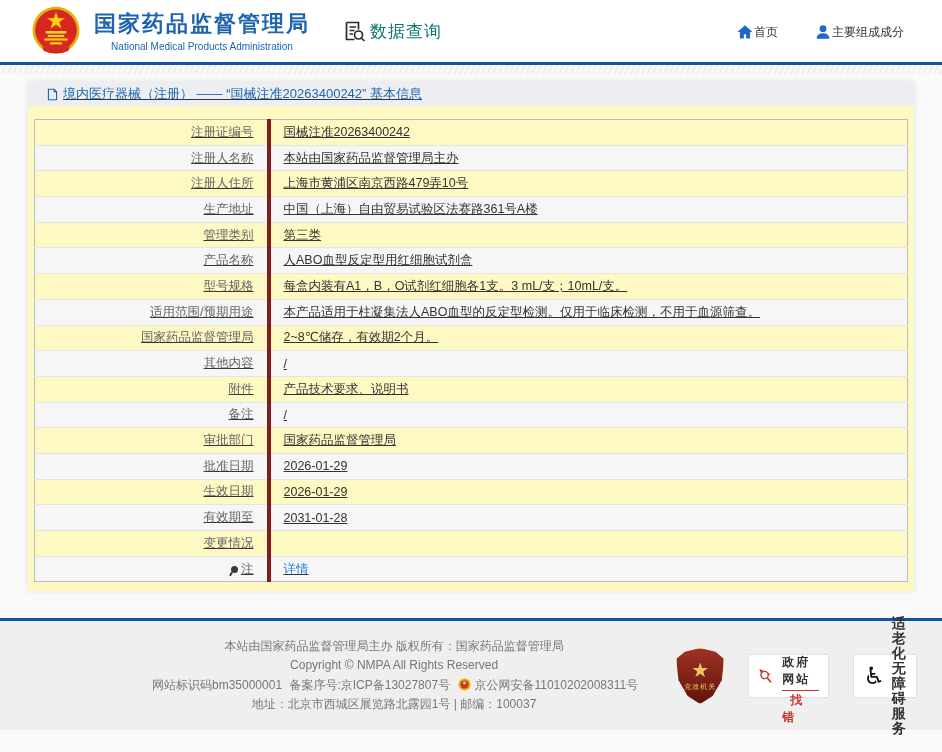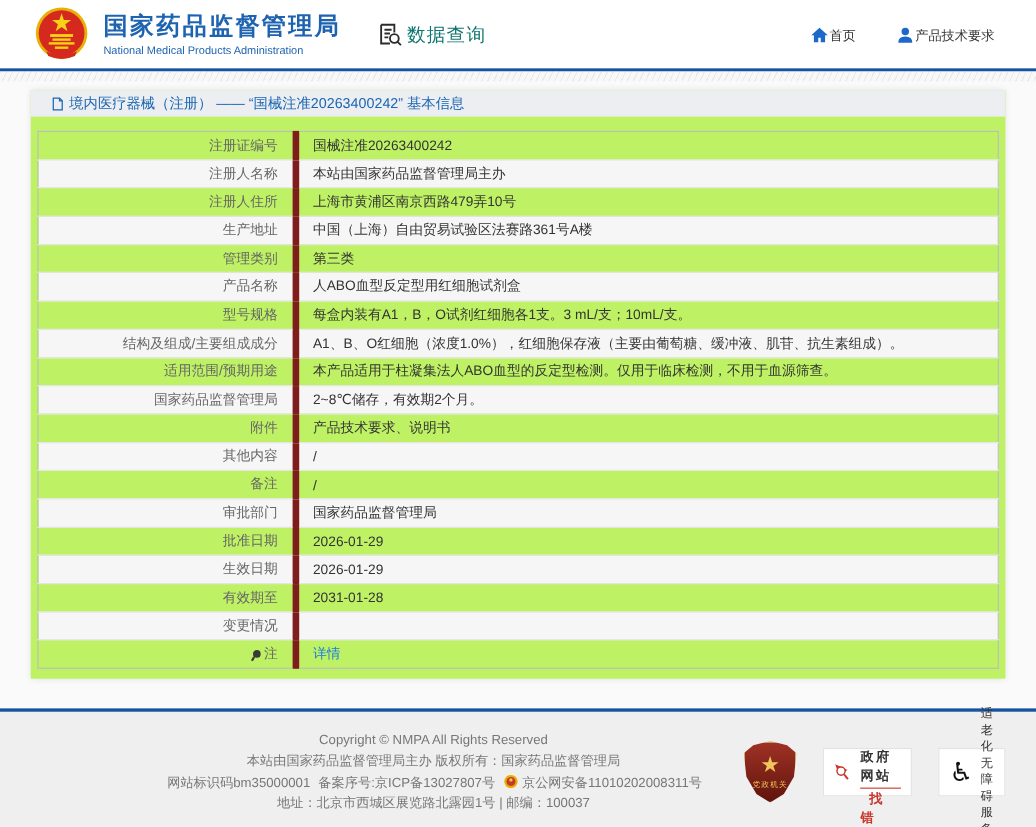--- a/index.html
+++ b/index.html
@@ -10,56 +10,57 @@
   }
   
   .site-header {
     height:62px; background:#fff; display:flex; align-items:center;
     padding:0 38px 0 30px; position:relative;
   }
   .logo-wrap { display:flex; align-items:center; }
   .emblem { width:52px; height:52px; flex:none; }
   .org-names { margin-left:12px; }
   .org-zh { font-size:22px; font-weight:bold; color:#1e63b0; letter-spacing:2px; line-height:26px;}
-  .org-en { font-size:10px; color:#1e63b0; margin-top:4px; }
+  .org-en { font-size:10px; color:#1e63b0; margin-top:4px;text-align:center; }
   .data-query { display:flex; align-items:center; margin-left:32px; cursor:pointer; }
   .data-query svg { width:24px; height:24px; }
   .data-query-label { font-size:17px; color:#0f766e; margin-left:4px; letter-spacing:1px;}
   .header-right { margin-left:auto; display:flex; gap:36px; }
   .hnav { display:flex; flex-direction:row; align-items:flex-end; cursor:pointer; }
   .hnav svg { width:18px; height:18px; }
   .hnav-label { font-size:12px; color:#333; margin-top:3px; white-space:nowrap; }
   .blue-rule { height:3px; background:#1353a0; }
   .stripe-band {
     height:9px;
     background:repeating-linear-gradient(115deg,#e9e9e9 0 1px,#f8f8f8 1px 5px);
   }
   
   .main-area { padding:8px 28px 0 28px; }
   .panel {
-    background:#bef264; width:886px; box-shadow:0 0 6px rgba(0,0,0,.10);
+    background:#fef9c3; width:886px; box-shadow:0 0 6px rgba(0,0,0,.10);
     padding-bottom:9px;
+    text-decoration:underline;
   }
   .breadcrumb-bar {
     background:#eceef1; height:24px; display:flex; align-items:center;
     padding-left:18px; font-size:13px; color:#1a66b3;
   }
   .breadcrumb-bar svg { width:13px; height:13px; margin-right:4px; flex:none;}
   
   .info-table {
     width:874px; margin:13px auto 0 auto; border-collapse:collapse;
     font-size:12.5px; border:1px solid #b9bcc0;
   }
   .info-table tr { height:25.7px; }
   .info-table tr:nth-child(even) { background:#f6f6f6; }
   .info-table td { border-top:1px solid #e3e4e6; }
   .info-table tr:first-child td { border-top:none; }
   .cell-label {
     width:234px; text-align:right; color:#666; padding-right:13px;
-    border-right:6px solid #7f1d1d; white-space:nowrap;
+    border-right:4px solid #7f1d1d; white-space:nowrap;
   }
   .cell-value { padding-left:13px; color:#333;margin-left:32px; }
   .cell-value a { color:#1b7be0; text-decoration:none; }
   .lamp-icon { width:7px; height:7px; background:#3a3a3a; border-radius:50%;
     display:inline-block; position:relative; margin-right:3px; }
   .lamp-icon::after { content:''; position:absolute; left:-1px; bottom:-3px;
     width:2px; height:4px; background:#3a3a3a; transform:rotate(30deg); }
   
   .site-footer {
     margin-top:27px; border-top:3px solid #1353a0; background:#efefef;
@@ -83,21 +84,21 @@
     align-items:center; padding:0 9px; gap:7px;
   }
   .find-error-icon { width:26px; height:26px; }
   .fe-texts { display:flex; flex-direction:column; align-items:flex-end;margin-top:29px; }
   .fe-top { font-size:12px; color:#333; font-weight:bold; letter-spacing:2px;
     border-bottom:1px solid #c9352b; padding-bottom:2px; }
   .fe-bottom { font-size:12px; color:#c9352b; font-weight:bold; letter-spacing:8px;
     margin-top:1px; text-indent:8px;}
   .access-icon { font-size:24px; color:#111; line-height:24px; font-family:"DejaVu Sans",sans-serif;}
   .ac-texts { display:flex; flex-direction:column; align-items:center; }
-  .ac-line { font-size:11px; color:#333; font-weight:normal; line-height:15px; letter-spacing:1px;}
+  .ac-line { font-size:14px; color:#333; font-weight:bold; line-height:15px; letter-spacing:1px;}
 </style>
 </head>
 <body>
 
 <div class="site-header">
   <div class="logo-wrap">
     <svg class="emblem" viewBox="0 0 60 60">
       <circle cx="30" cy="29" r="27" fill="#e8b004"></circle>
       <circle cx="30" cy="29" r="24" fill="#d5281e"></circle>
       <polygon points="30,8 32.4,15.2 40,15.2 33.9,19.7 36.2,27 30,22.5 23.8,27 26.1,19.7 20,15.2 27.6,15.2" fill="#f7d117"></polygon>
@@ -129,21 +130,21 @@
       <svg viewBox="0 0 24 24" fill="#1d68c8">
         <path d="M12 3 L22 12 h-3.2 v8.5 h-5.3 v-5.5 h-3 v5.5 H5.2 V12 H2 Z"></path>
       </svg>
       <span class="hnav-label">首页</span>
     </div>
     <div class="hnav">
       <svg viewBox="0 0 24 24" fill="#1d68c8">
         <circle cx="12" cy="7.5" r="4.5"></circle>
         <path d="M3.5 21 Q3.5 13.5 12 13.5 Q20.5 13.5 20.5 21 Z"></path>
       </svg>
-      <span class="hnav-label">产品技术要求</span>
+      <span class="hnav-label">主要组成成分</span>
     </div>
   </div>
 </div>
 
 <div class="blue-rule"></div>
 <div class="stripe-band"></div>
 
 <div class="main-area">
   <div class="panel">
     <div class="breadcrumb-bar">
@@ -178,40 +179,36 @@
           </tr>
           <tr>
             <td class="cell-label">产品名称</td>
             <td class="cell-value">人ABO血型反定型用红细胞试剂盒</td>
           </tr>
           <tr>
             <td class="cell-label">型号规格</td>
             <td class="cell-value">每盒内装有A1，B，O试剂红细胞各1支。3 mL/支；10mL/支。</td>
           </tr>
           <tr>
-            <td class="cell-label">结构及组成/主要组成成分</td>
-            <td class="cell-value">A1、B、O红细胞（浓度1.0%），红细胞保存液（主要由葡萄糖、缓冲液、肌苷、抗生素组成）。</td>
-          </tr>
-          <tr>
             <td class="cell-label">适用范围/预期用途</td>
             <td class="cell-value">本产品适用于柱凝集法人ABO血型的反定型检测。仅用于临床检测，不用于血源筛查。</td>
           </tr>
           <tr>
             <td class="cell-label">国家药品监督管理局</td>
             <td class="cell-value">2~8℃储存，有效期2个月。</td>
           </tr>
           <tr>
+            <td class="cell-label">其他内容</td>
+            <td class="cell-value">/</td>
+          </tr>
+          <tr>
             <td class="cell-label">附件</td>
             <td class="cell-value">产品技术要求、说明书</td>
           </tr>
           <tr>
-            <td class="cell-label">其他内容</td>
-            <td class="cell-value">/</td>
-          </tr>
-          <tr>
             <td class="cell-label">备注</td>
             <td class="cell-value">/</td>
           </tr>
           <tr>
             <td class="cell-label">审批部门</td>
             <td class="cell-value">国家药品监督管理局</td>
           </tr>
           <tr>
             <td class="cell-label">批准日期</td>
             <td class="cell-value">2026-01-29</td>
@@ -232,22 +229,22 @@
             <td class="cell-label"><span class="lamp-icon"></span>注</td>
             <td class="cell-value"><a href="#">详情</a></td>
           </tr>
         </tbody>
     </table>
   </div>
 </div>
 
 <div class="site-footer">
   <div class="footer-text">
+    <div>本站由国家药品监督管理局主办 版权所有：国家药品监督管理局</div>
     <div>Copyright © NMPA All Rights Reserved</div>
-    <div>本站由国家药品监督管理局主办 版权所有：国家药品监督管理局</div>
     <div>
       <span class="seg">网站标识码bm35000001</span>
       <span class="seg">备案序号:京ICP备13027807号</span>
       <svg class="gongan-icon" viewBox="0 0 14 14">
         <circle cx="7" cy="7" r="6.5" fill="#e8b004"></circle>
         <circle cx="7" cy="7" r="4.4" fill="#c43a2a"></circle>
         <circle cx="7" cy="5.4" r="1.6" fill="#f2d24d"></circle>
       </svg><span>京公网安备11010202008311号</span>
     </div>
     <div>地址：北京市西城区展览路北露园1号 | 邮编：100037</div>

